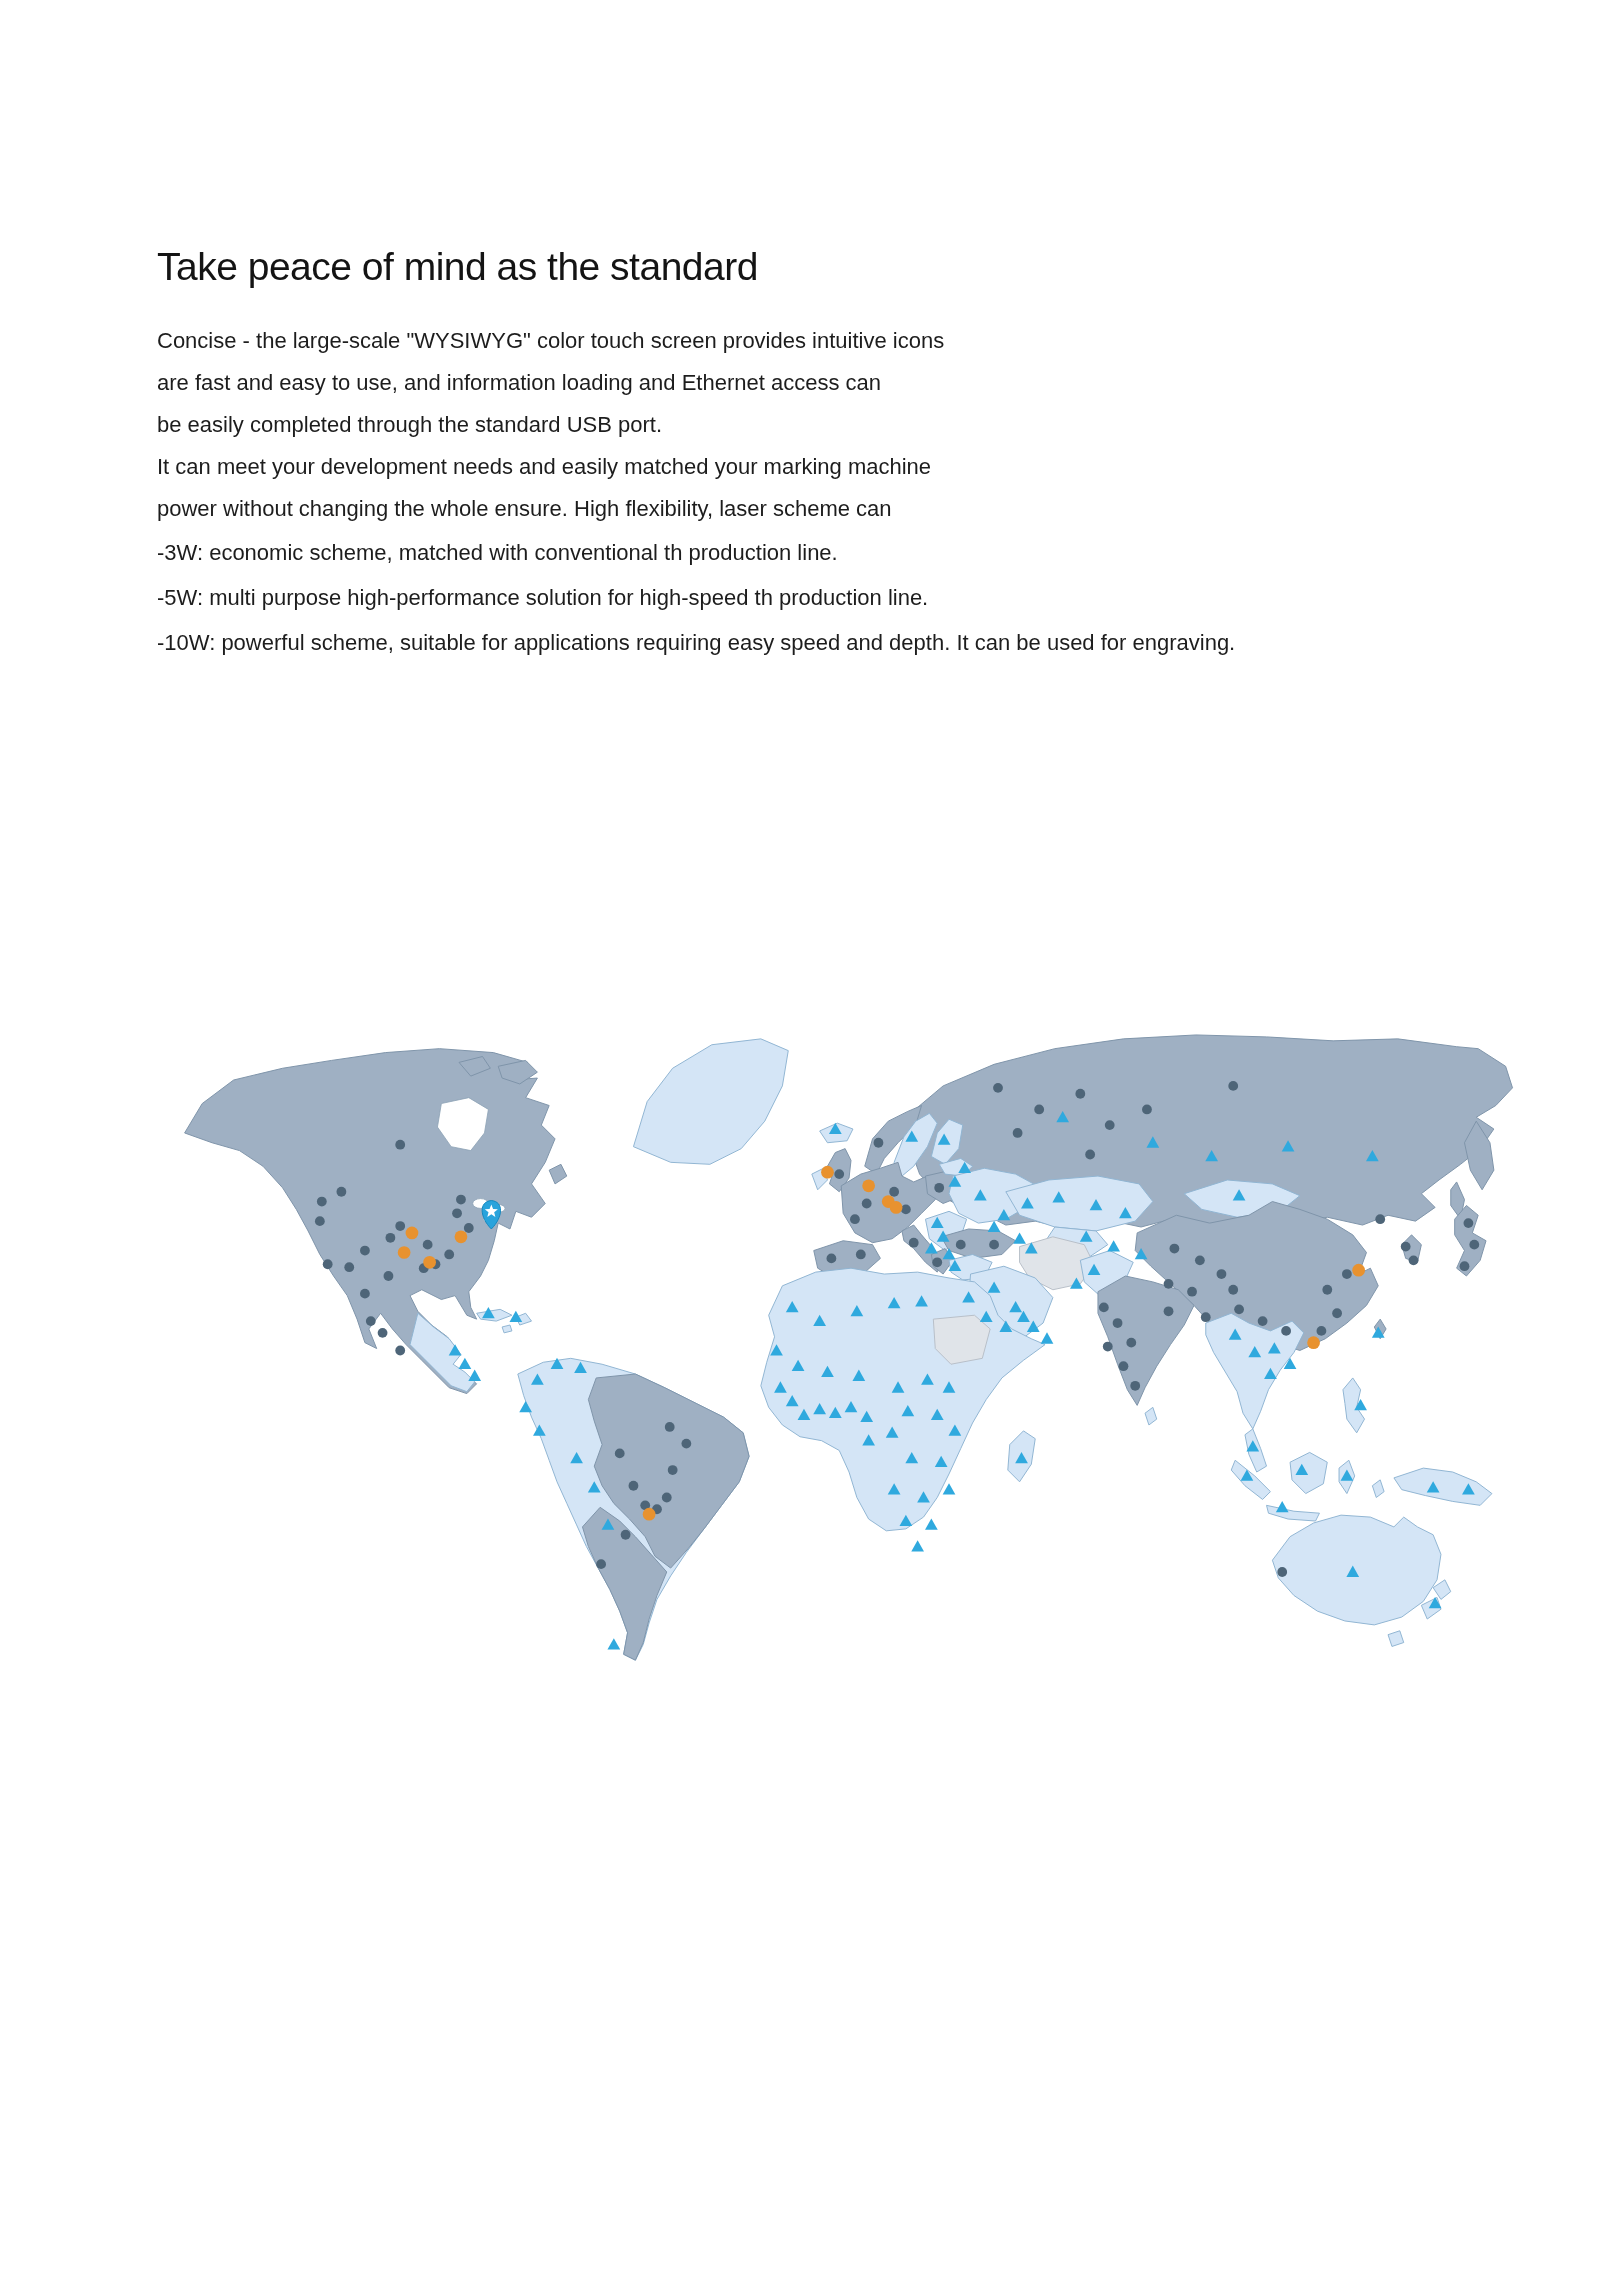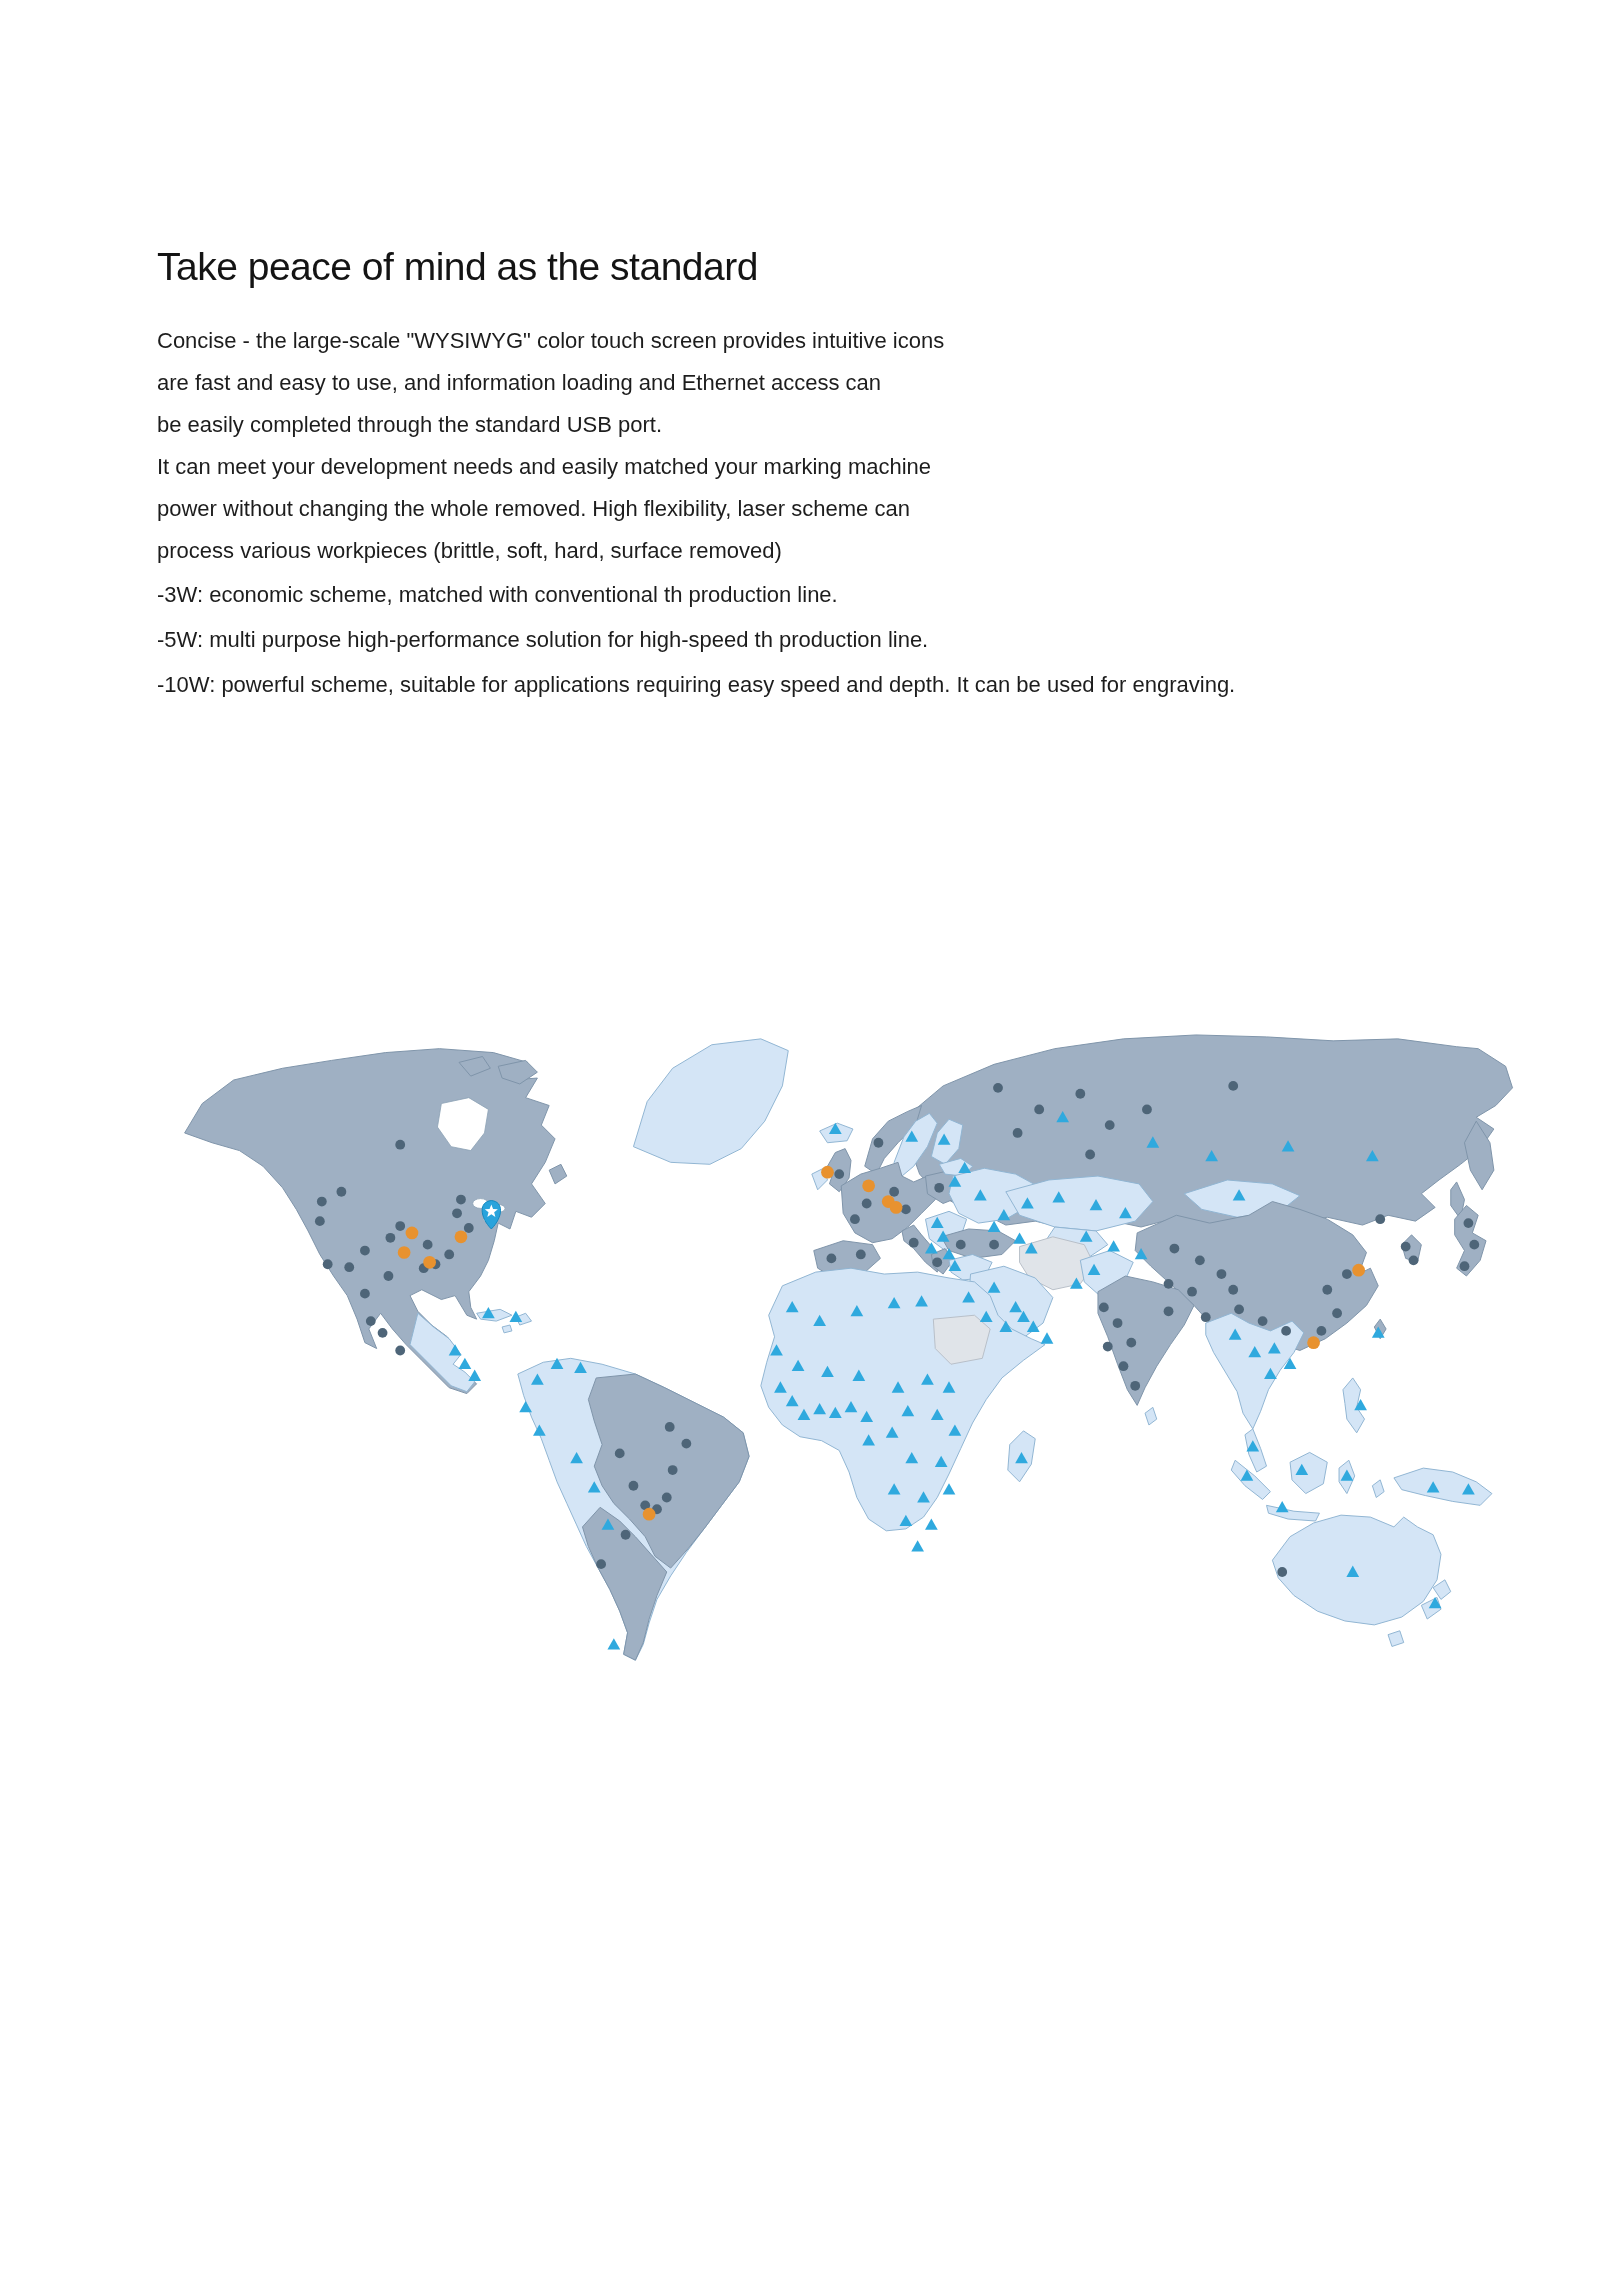--- a/index.html
+++ b/index.html
@@ -33,22 +33,21 @@
   <div>
       <div class="para">
         <div class="line">Concise - the large-scale "WYSIWYG" color touch screen provides intuitive icons</div>
         <div class="line">are fast and easy to use, and information loading and Ethernet access can</div>
       </div>
       <div class="para">
         <div class="line">be easily completed through the standard USB port.</div>
       </div>
       <div class="para">
         <div class="line">It can meet your development needs and easily matched your marking machine</div>
-        <div class="line">power without changing the whole removed. High flexibility, laser scheme can</div>
-        <div class="line">process various workpieces (brittle, soft, hard, surface removed)</div>
+        <div class="line">power without changing the whole ensure. High flexibility, laser scheme can</div>
       </div>
       <div class="para list">
         <div class="line">-3W: economic scheme, matched with conventional th production line.</div>
         <div class="line">-5W: multi purpose high-performance solution for high-speed th production line.</div>
         <div class="line">-10W: powerful scheme, suitable for applications requiring easy speed and depth. It can be used for engraving.</div>
       </div>
     </div>
 </div>
 
 <figure class="map-wrap" style="margin:0;">

